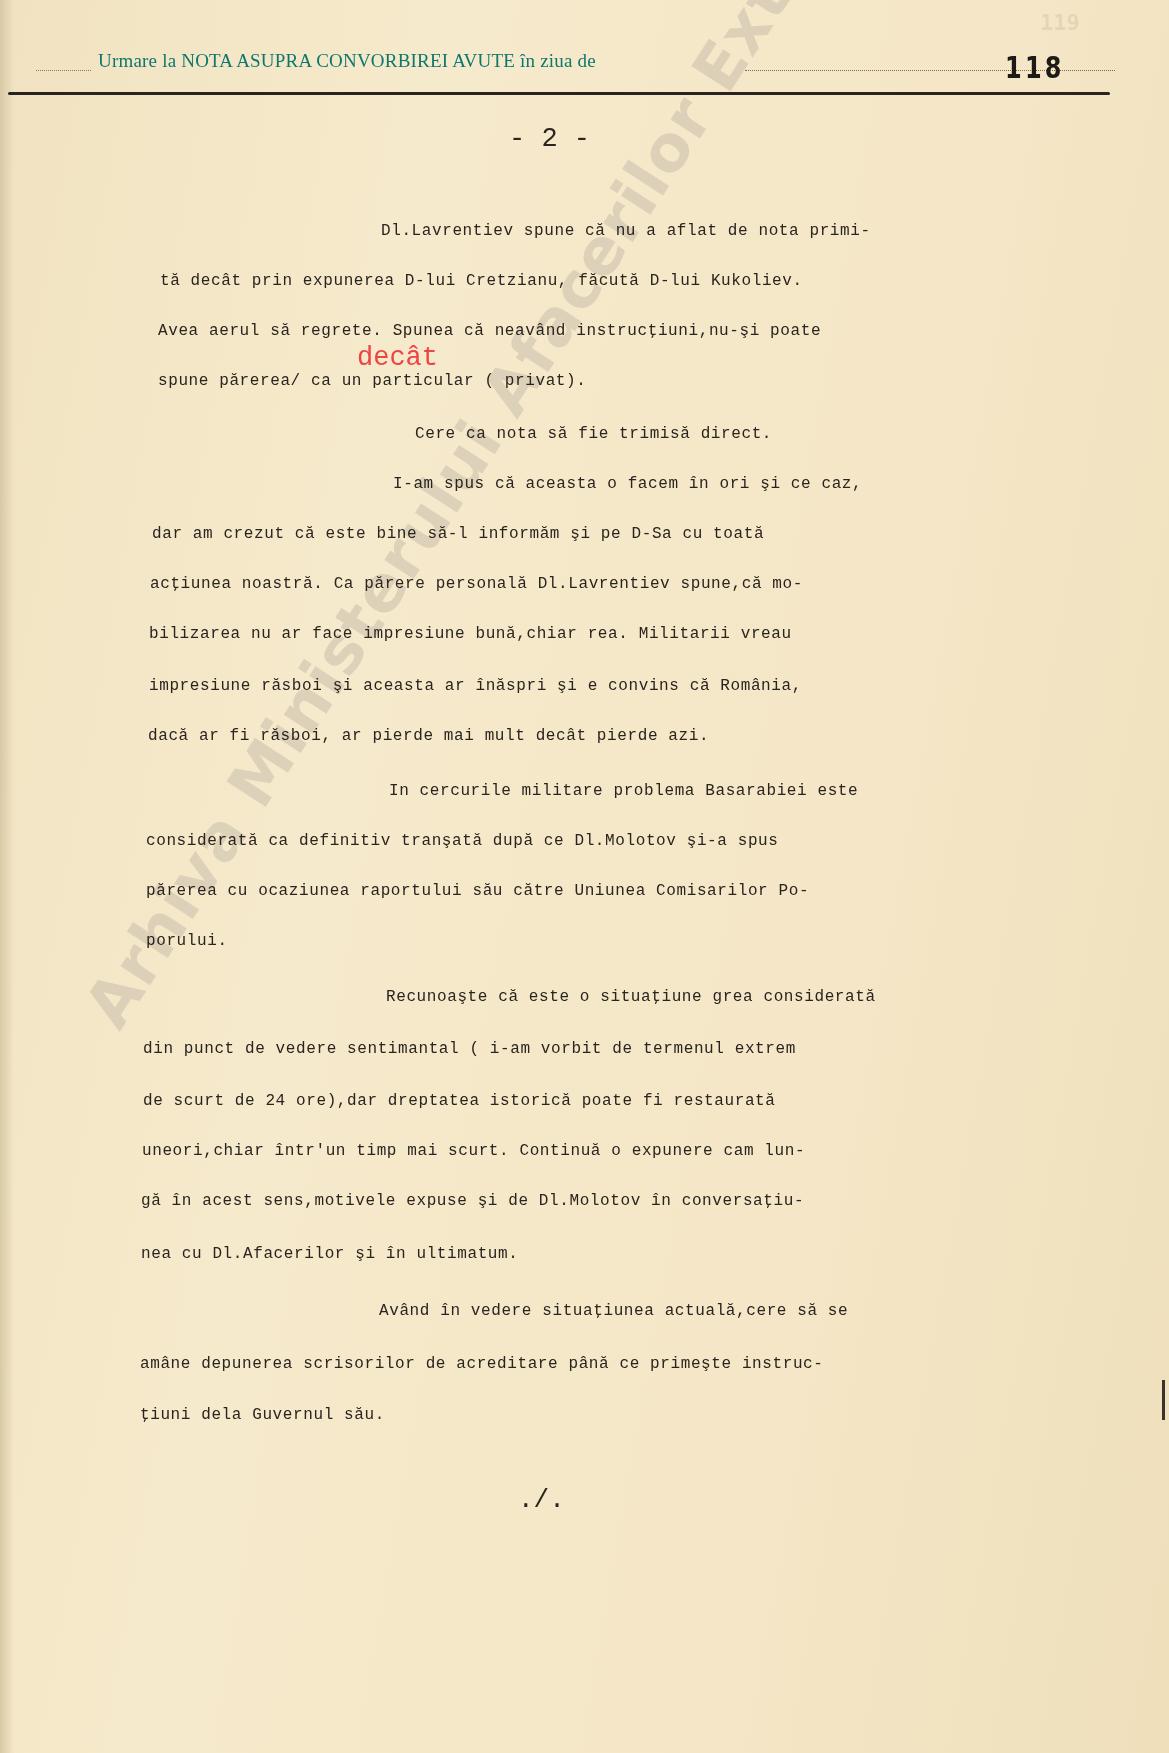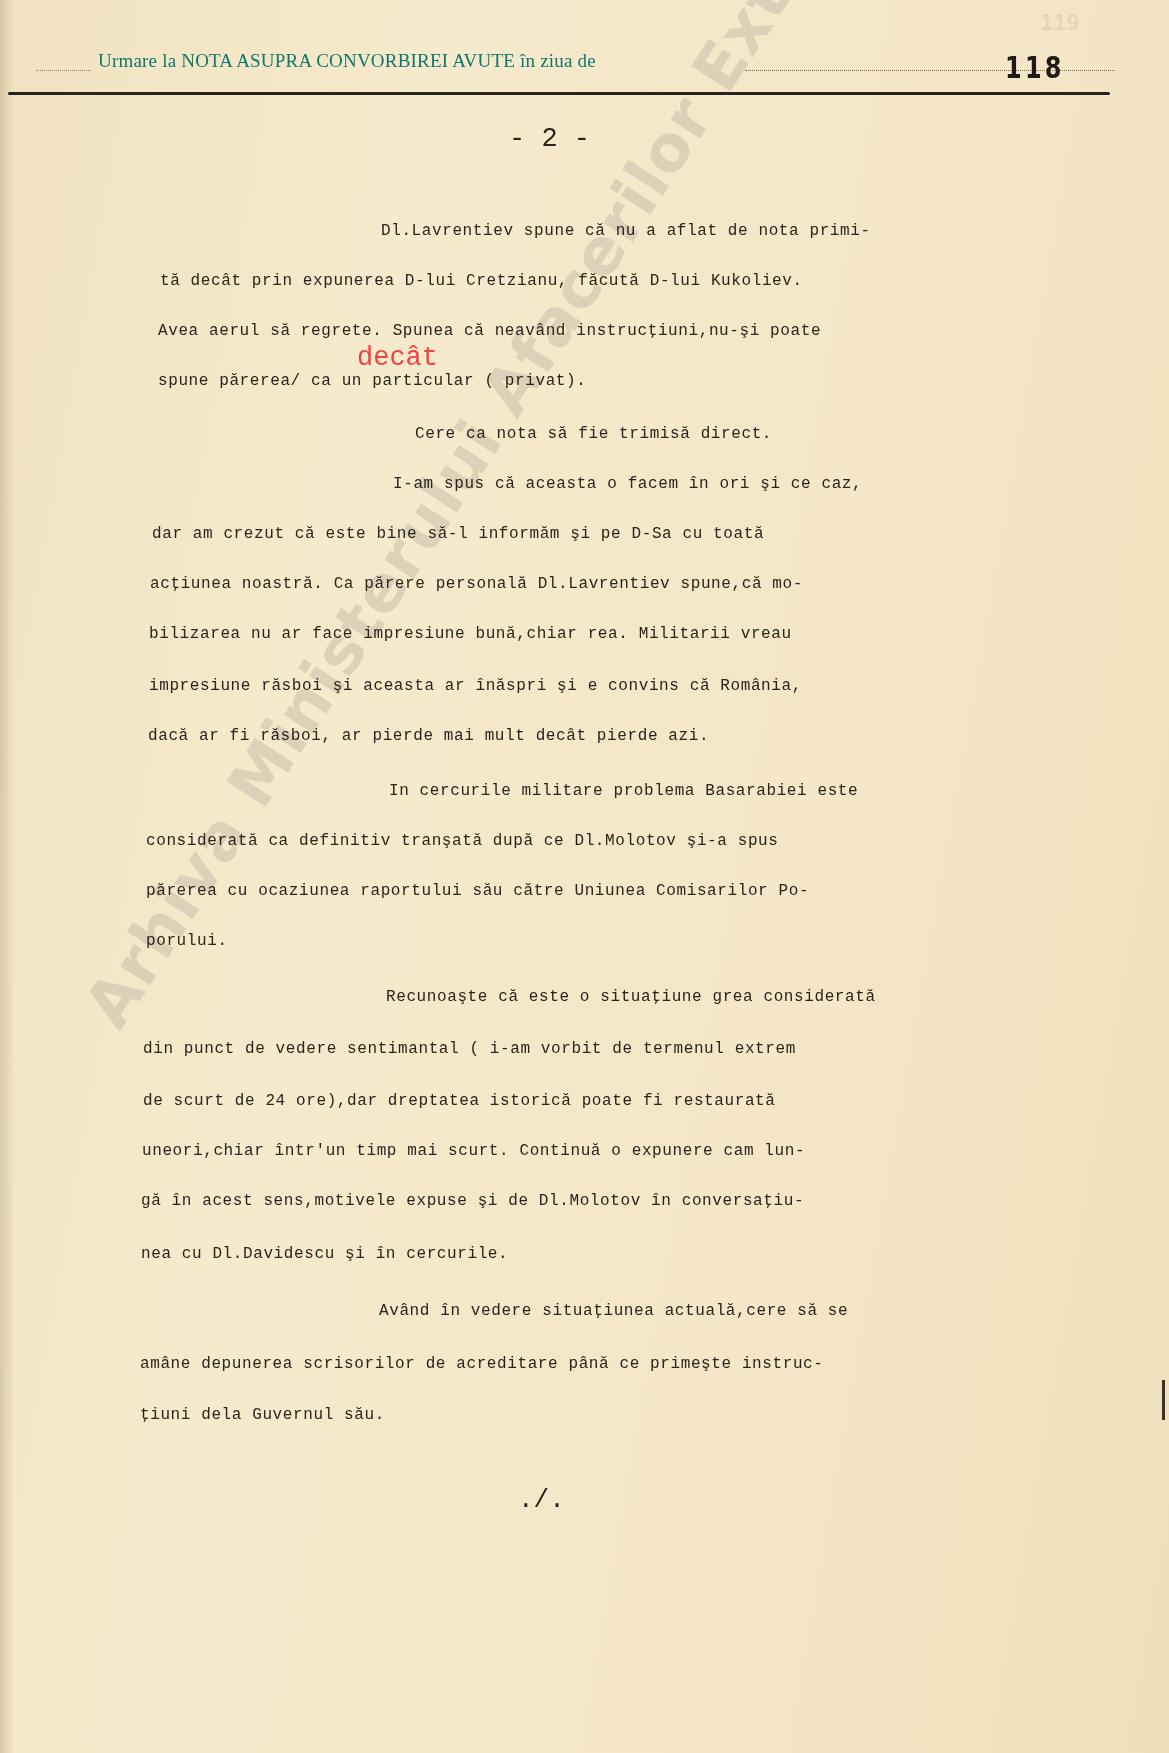--- a/index.html
+++ b/index.html
@@ -62,21 +62,21 @@
     <div class="line" style="left: 148px; top: 727px;">dacă ar fi răsboi, ar pierde mai mult decât pierde azi.</div>
     <div class="line" style="left: 389px; top: 782px;">In cercurile militare problema Basarabiei este</div>
     <div class="line" style="left: 146px; top: 832px;">considerată ca definitiv tranşată după ce Dl.Molotov şi-a spus</div>
     <div class="line" style="left: 146px; top: 882px;">părerea cu ocaziunea raportului său către Uniunea Comisarilor Po-</div>
     <div class="line" style="left: 146px; top: 932px;">porului.</div>
     <div class="line" style="left: 386px; top: 988px;">Recunoaşte că este o situaţiune grea considerată</div>
     <div class="line" style="left: 143px; top: 1040px;">din punct de vedere sentimantal ( i-am vorbit de termenul extrem</div>
     <div class="line" style="left: 143px; top: 1092px; text-align: right;">de scurt de 24 ore),dar dreptatea istorică poate fi restaurată</div>
     <div class="line" style="left: 142px; top: 1142px;">uneori,chiar într'un timp mai scurt. Continuă o expunere cam lun-</div>
     <div class="line" style="left: 141px; top: 1192px;">gă în acest sens,motivele expuse şi de Dl.Molotov în conversaţiu-</div>
-    <div class="line" style="left: 141px; top: 1245px;">nea cu Dl.Davidescu şi în cercurile.</div>
+    <div class="line" style="left: 141px; top: 1245px;">nea cu Dl.Afacerilor şi în ultimatum.</div>
     <div class="line" style="left: 379px; top: 1302px;">Având în vedere situaţiunea actuală,cere să se</div>
     <div class="line" style="left: 140px; top: 1355px;">amâne depunerea scrisorilor de acreditare până ce primeşte instruc-</div>
     <div class="line" style="left: 140px; top: 1406px;">ţiuni dela Guvernul său.</div>
   </div>
 
 <div class="insert" style="left:357px; top:343px;">decât</div>
 
 <div class="endmark">./.</div>
 
 <div class="side-mark" style="top:1380px; height:40px;"></div>

